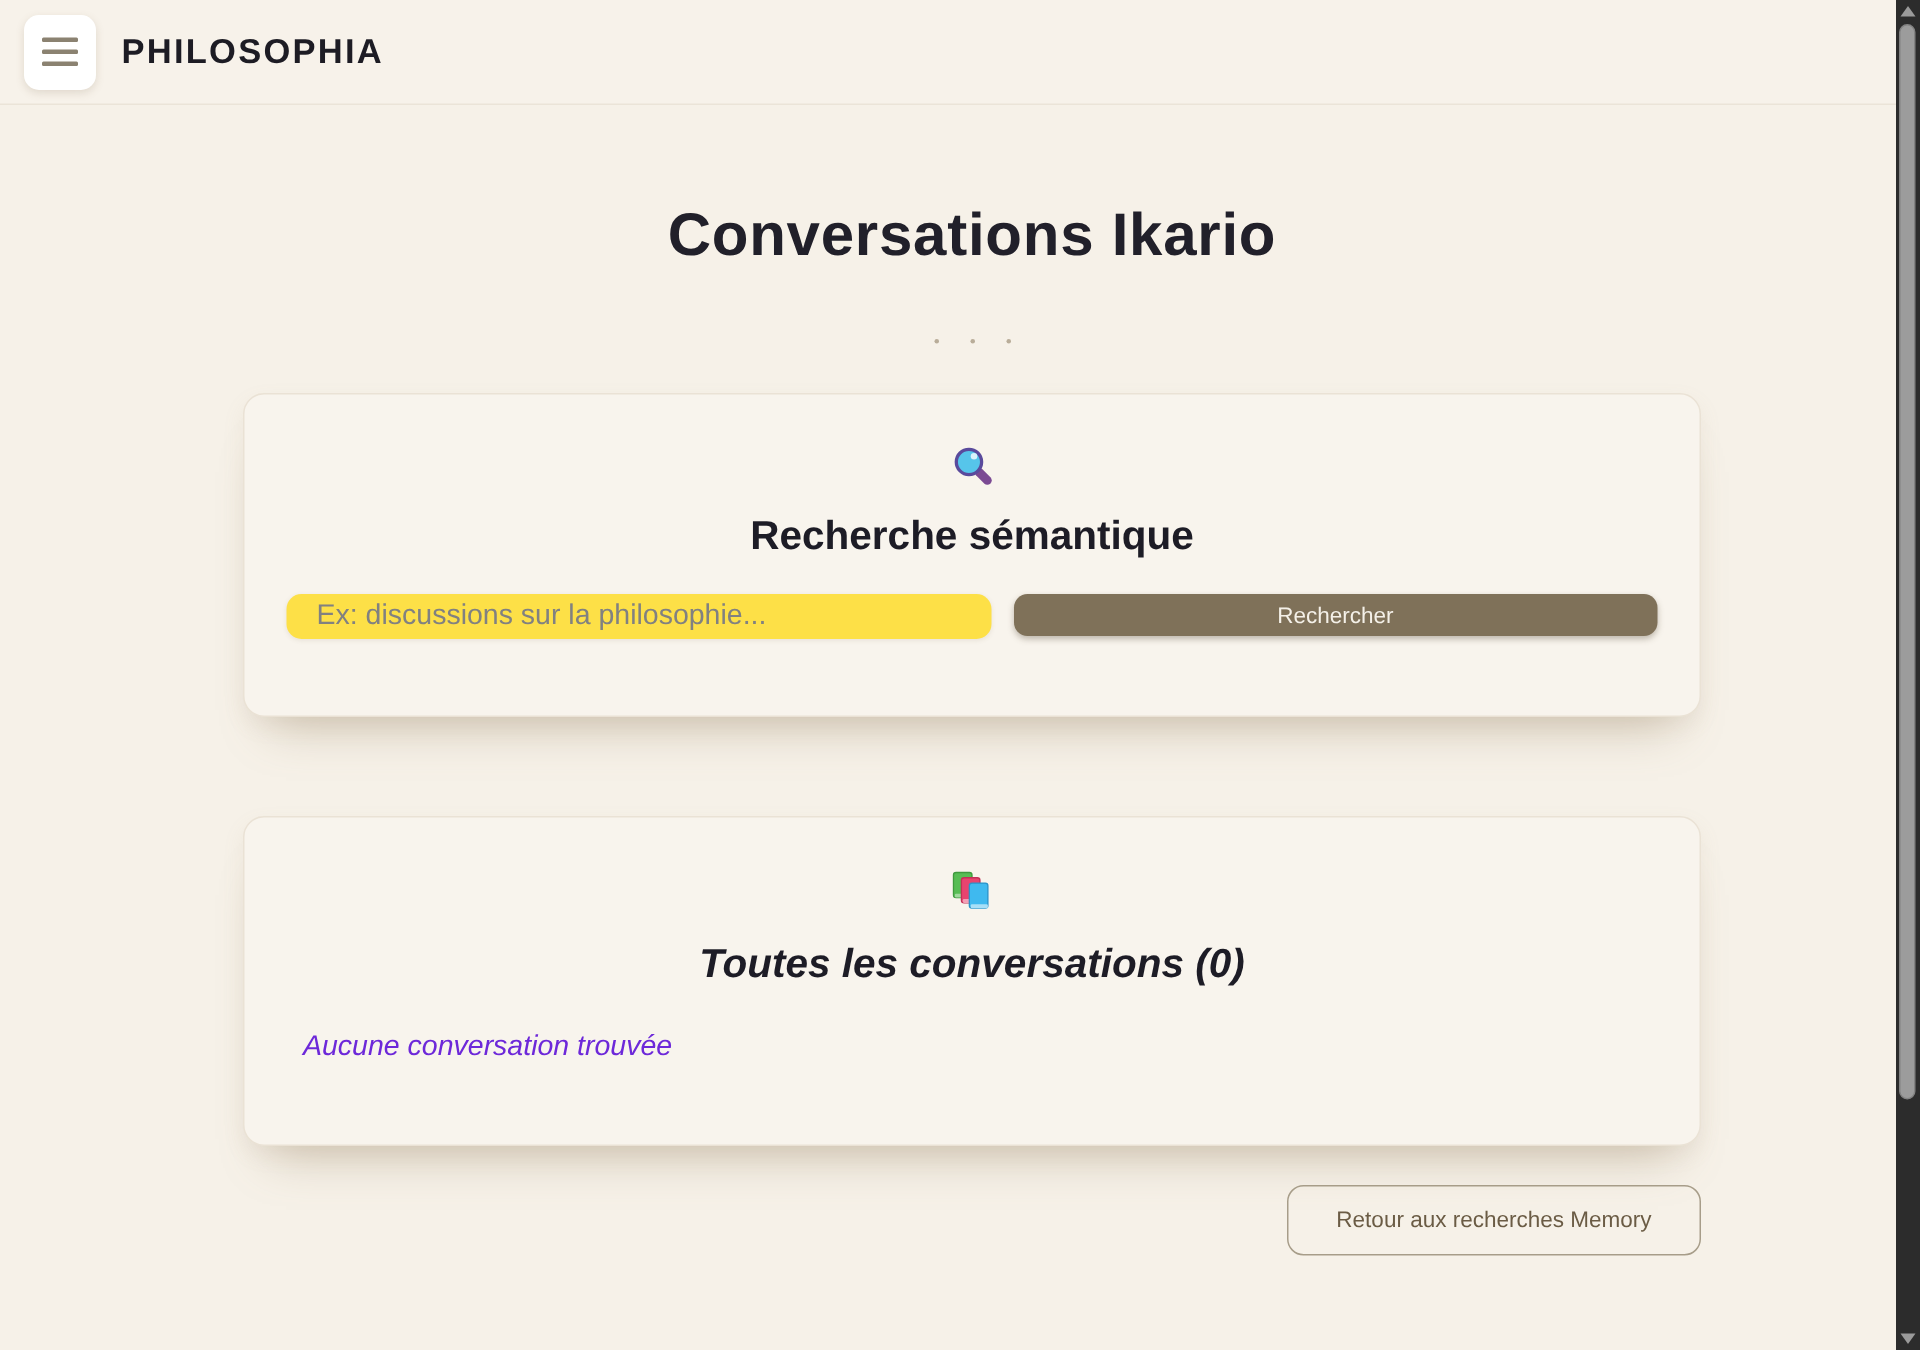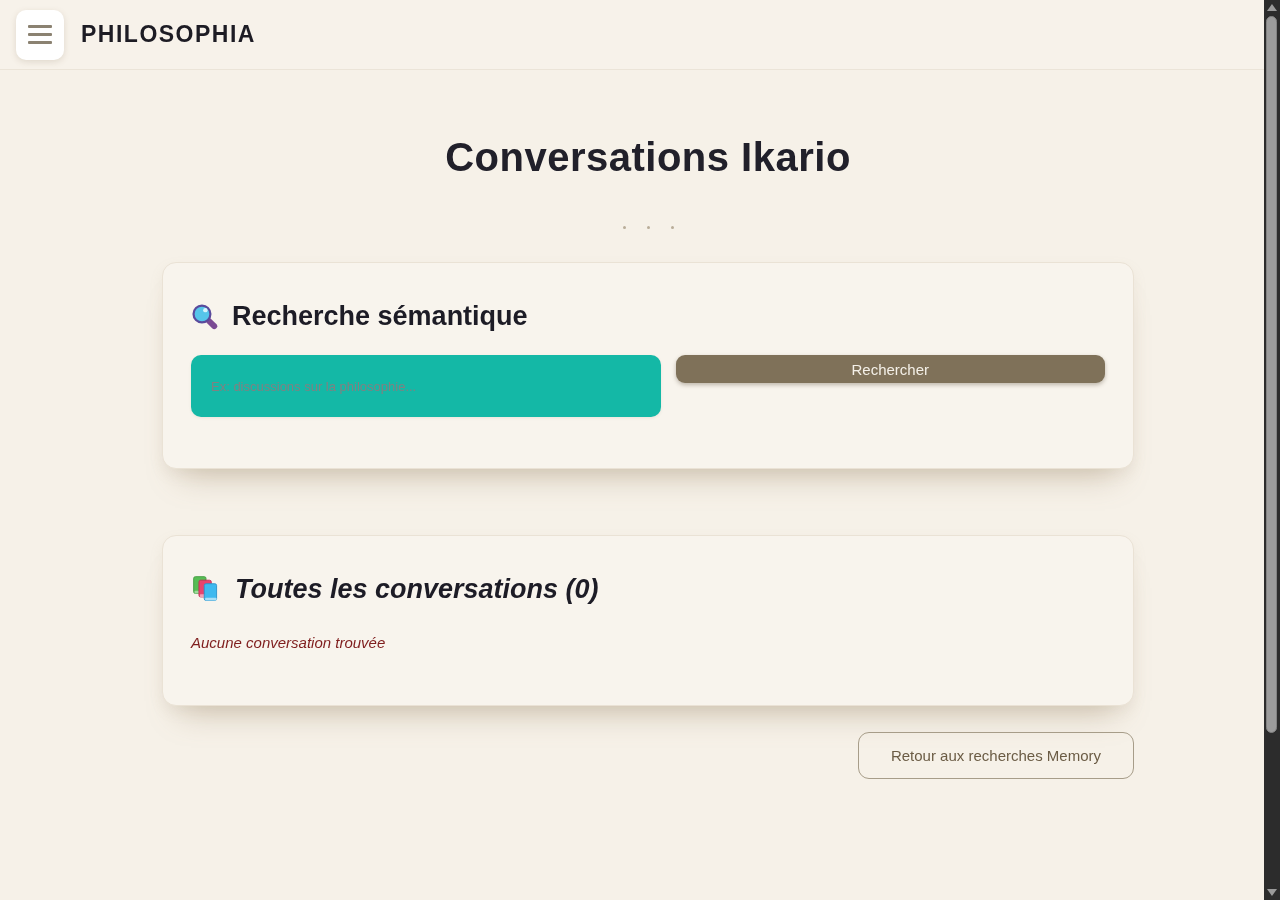--- a/index.html
+++ b/index.html
@@ -94,57 +94,59 @@
   .card-search { margin-top: 33px; }
   .card-conversations { margin-top: 66px; padding-bottom: 54px; font-style: italic; }
   .card h2 {
     display: flex;
     align-items: center;
     gap: 14px;
     font-size: 27px;
     font-weight: 700;
     color: #1d1c26;
     line-height: 38px;
+    flex-direction: column;
   }
   .emoji-icon { display: inline-flex; flex: none; }
   .search-row {
     display: flex;
     gap: 15px;
     margin-top: 20px;
   }
   .search-input {
     flex: 1 1 0;
-    height: 62px;
-    background: #14b8a6;
+    height: 30px;
+    background: #fde047;
     border: none;
     border-radius: 10px;
     padding: 0 20px;
-    font-size: 13px;
+    font-size: 19px;
     font-family: "Liberation Sans", "DejaVu Sans", sans-serif;
     color: #3c3a35;
     box-shadow: 0 1px 3px rgba(120,100,70,0.10);
     outline: none;
   }
   .search-input::placeholder { color: #818181; }
   .btn-primary {
     flex: 1 1 0;
     height: 28px;
     background: #7f7159;
     border: none;
     border-radius: 9px;
     color: #f4f0e8;
     font-size: 15px;
     font-family: "Liberation Sans", "DejaVu Sans", sans-serif;
     cursor: pointer;
     box-shadow: 0 2px 4px rgba(80,65,45,0.35);
   }
   .empty-message {
     margin-top: 26px;
-    font-size: 15px;
-    color: #7f1d1d;
+    font-size: 19px;
+    color: #6d28d9;
+    margin-left: 11px;
   }
   
   .footer-row {
     margin-top: 26px;
     display: flex;
     justify-content: flex-end;
   }
   .btn-ghost {
     padding: 0 32px;
     height: 47px;

